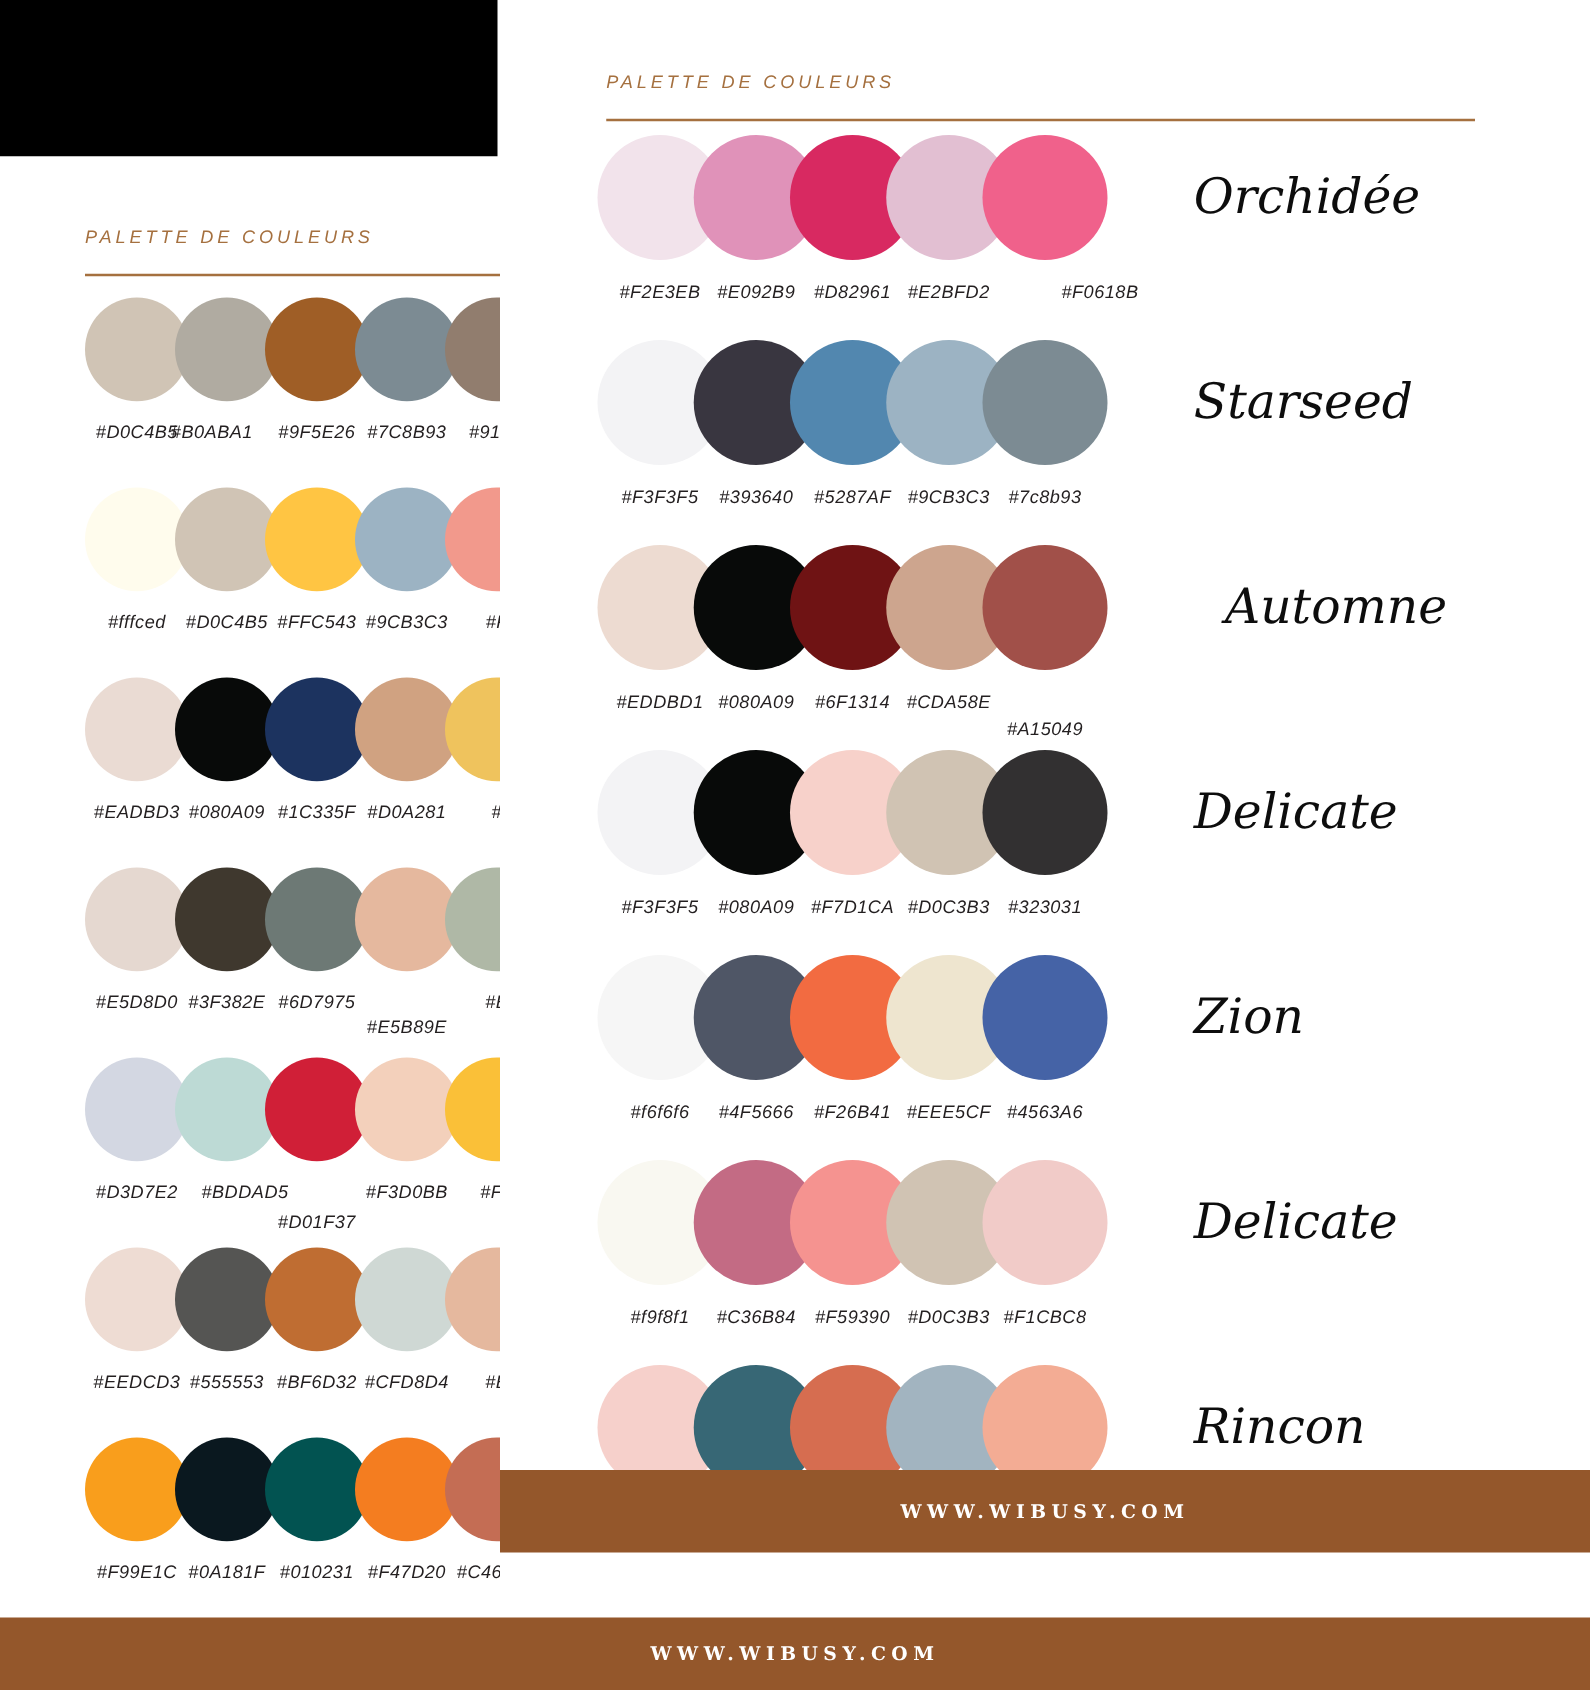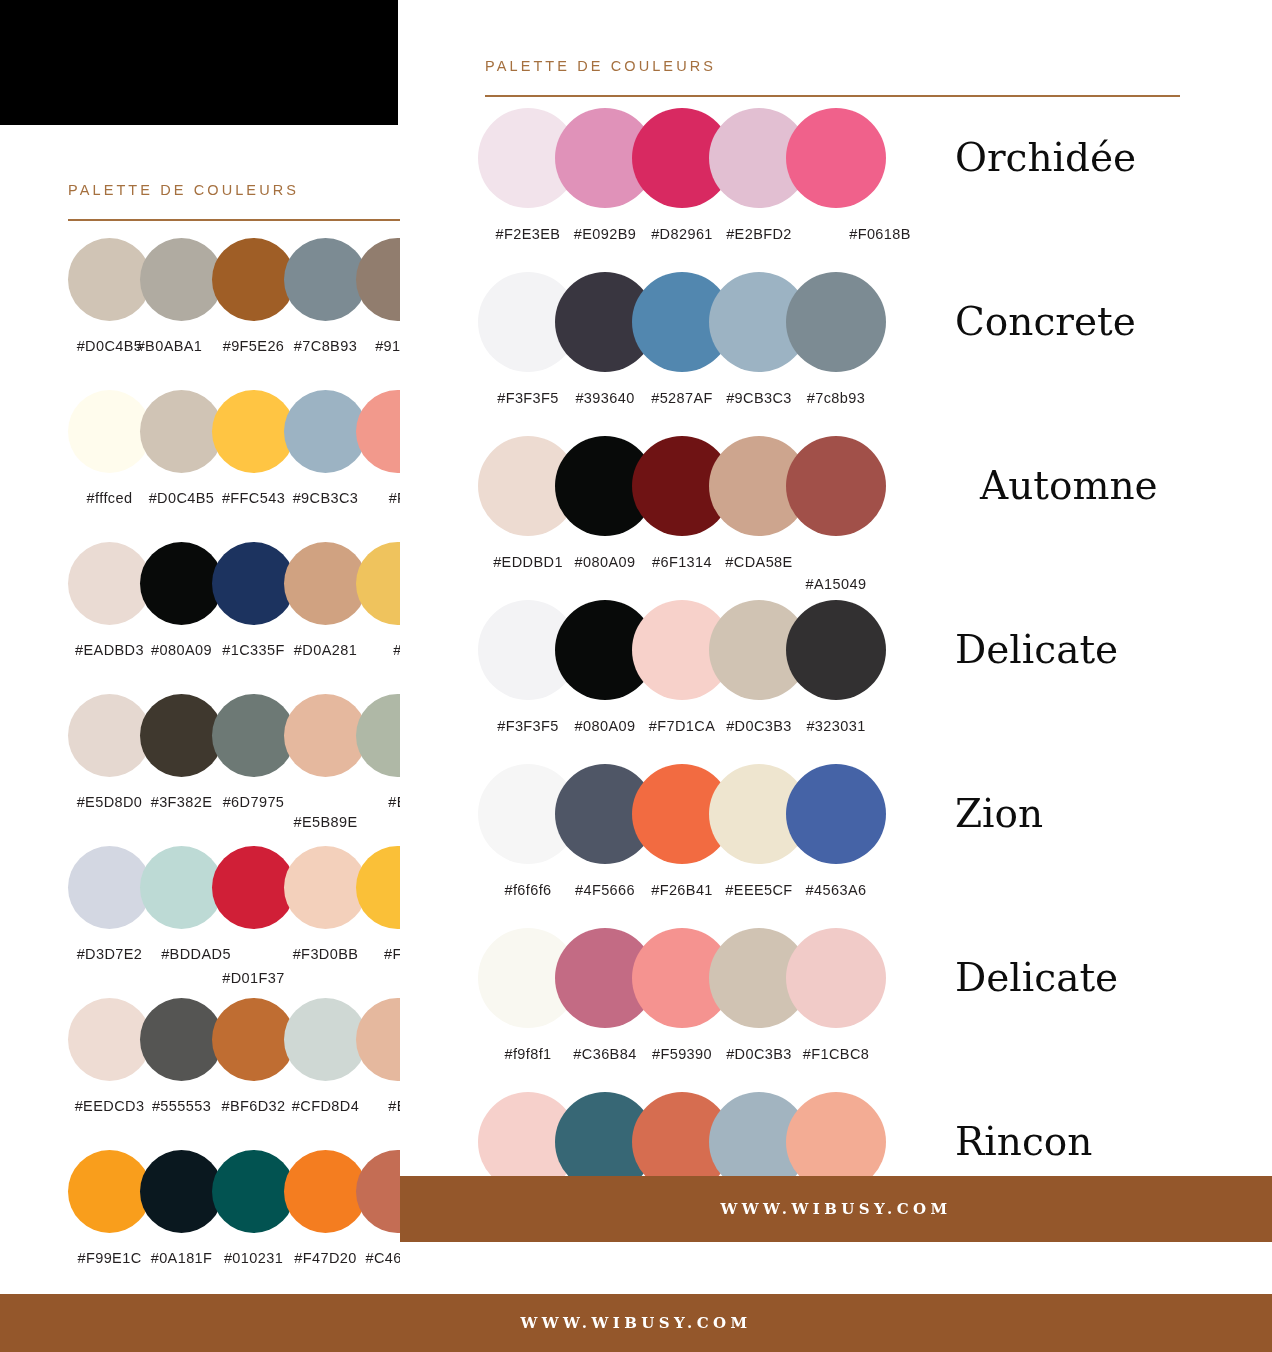--- a/index.html
+++ b/index.html
@@ -17,21 +17,21 @@
 
   
   .black-block {
     position: absolute;
     left: 0; top: 0;
     width: 398px; height: 125px;
     background: #000000;
   }
 
   
-  .panel { position: absolute; }
+  .panel { position: absolute; font-style: italic; }
 
   .panel-title {
     color: #a5703f;
     font-size: 14.5px;
     letter-spacing: 3.1px;
     font-weight: 400;
     white-space: nowrap;
   }
   .panel-rule {
     height: 2px;
@@ -238,21 +238,21 @@
           <div class="swatch" style="left: 77px; background: rgb(57, 54, 64); z-index: 2;"></div>
           <div class="swatch" style="left: 154px; background: rgb(82, 135, 175); z-index: 3;"></div>
           <div class="swatch" style="left: 231px; background: rgb(156, 179, 195); z-index: 4;"></div>
           <div class="swatch" style="left: 308px; background: rgb(124, 139, 147); z-index: 5;"></div>
         </div>
         <div class="label" style="left: 68px; top: 390px; width: 120px;">#F3F3F5</div>
         <div class="label" style="left: 145px; top: 390px; width: 120px;">#393640</div>
         <div class="label" style="left: 222px; top: 390px; width: 120px;">#5287AF</div>
         <div class="label" style="left: 299px; top: 390px; width: 120px;">#9CB3C3</div>
         <div class="label" style="left: 376px; top: 390px; width: 120px;">#7c8b93</div>
-        <div class="row-name" style="left: 555px; top: 302px;">Concrete</div>
+        <div class="row-name" style="left: 555px; top: 302px;">Starseed</div>
       </div>
       <div class="row">
         <div class="swatches" style="position: absolute; left: 78px; top: 436px; height: 100px; width: 408px;">
           <div class="swatch" style="left: 0px; background: rgb(237, 219, 209); z-index: 1;"></div>
           <div class="swatch" style="left: 77px; background: rgb(8, 10, 9); z-index: 2;"></div>
           <div class="swatch" style="left: 154px; background: rgb(111, 19, 20); z-index: 3;"></div>
           <div class="swatch" style="left: 231px; background: rgb(205, 165, 142); z-index: 4;"></div>
           <div class="swatch" style="left: 308px; background: rgb(161, 80, 73); z-index: 5;"></div>
         </div>
         <div class="label" style="left: 68px; top: 554px; width: 120px;">#EDDBD1</div>

